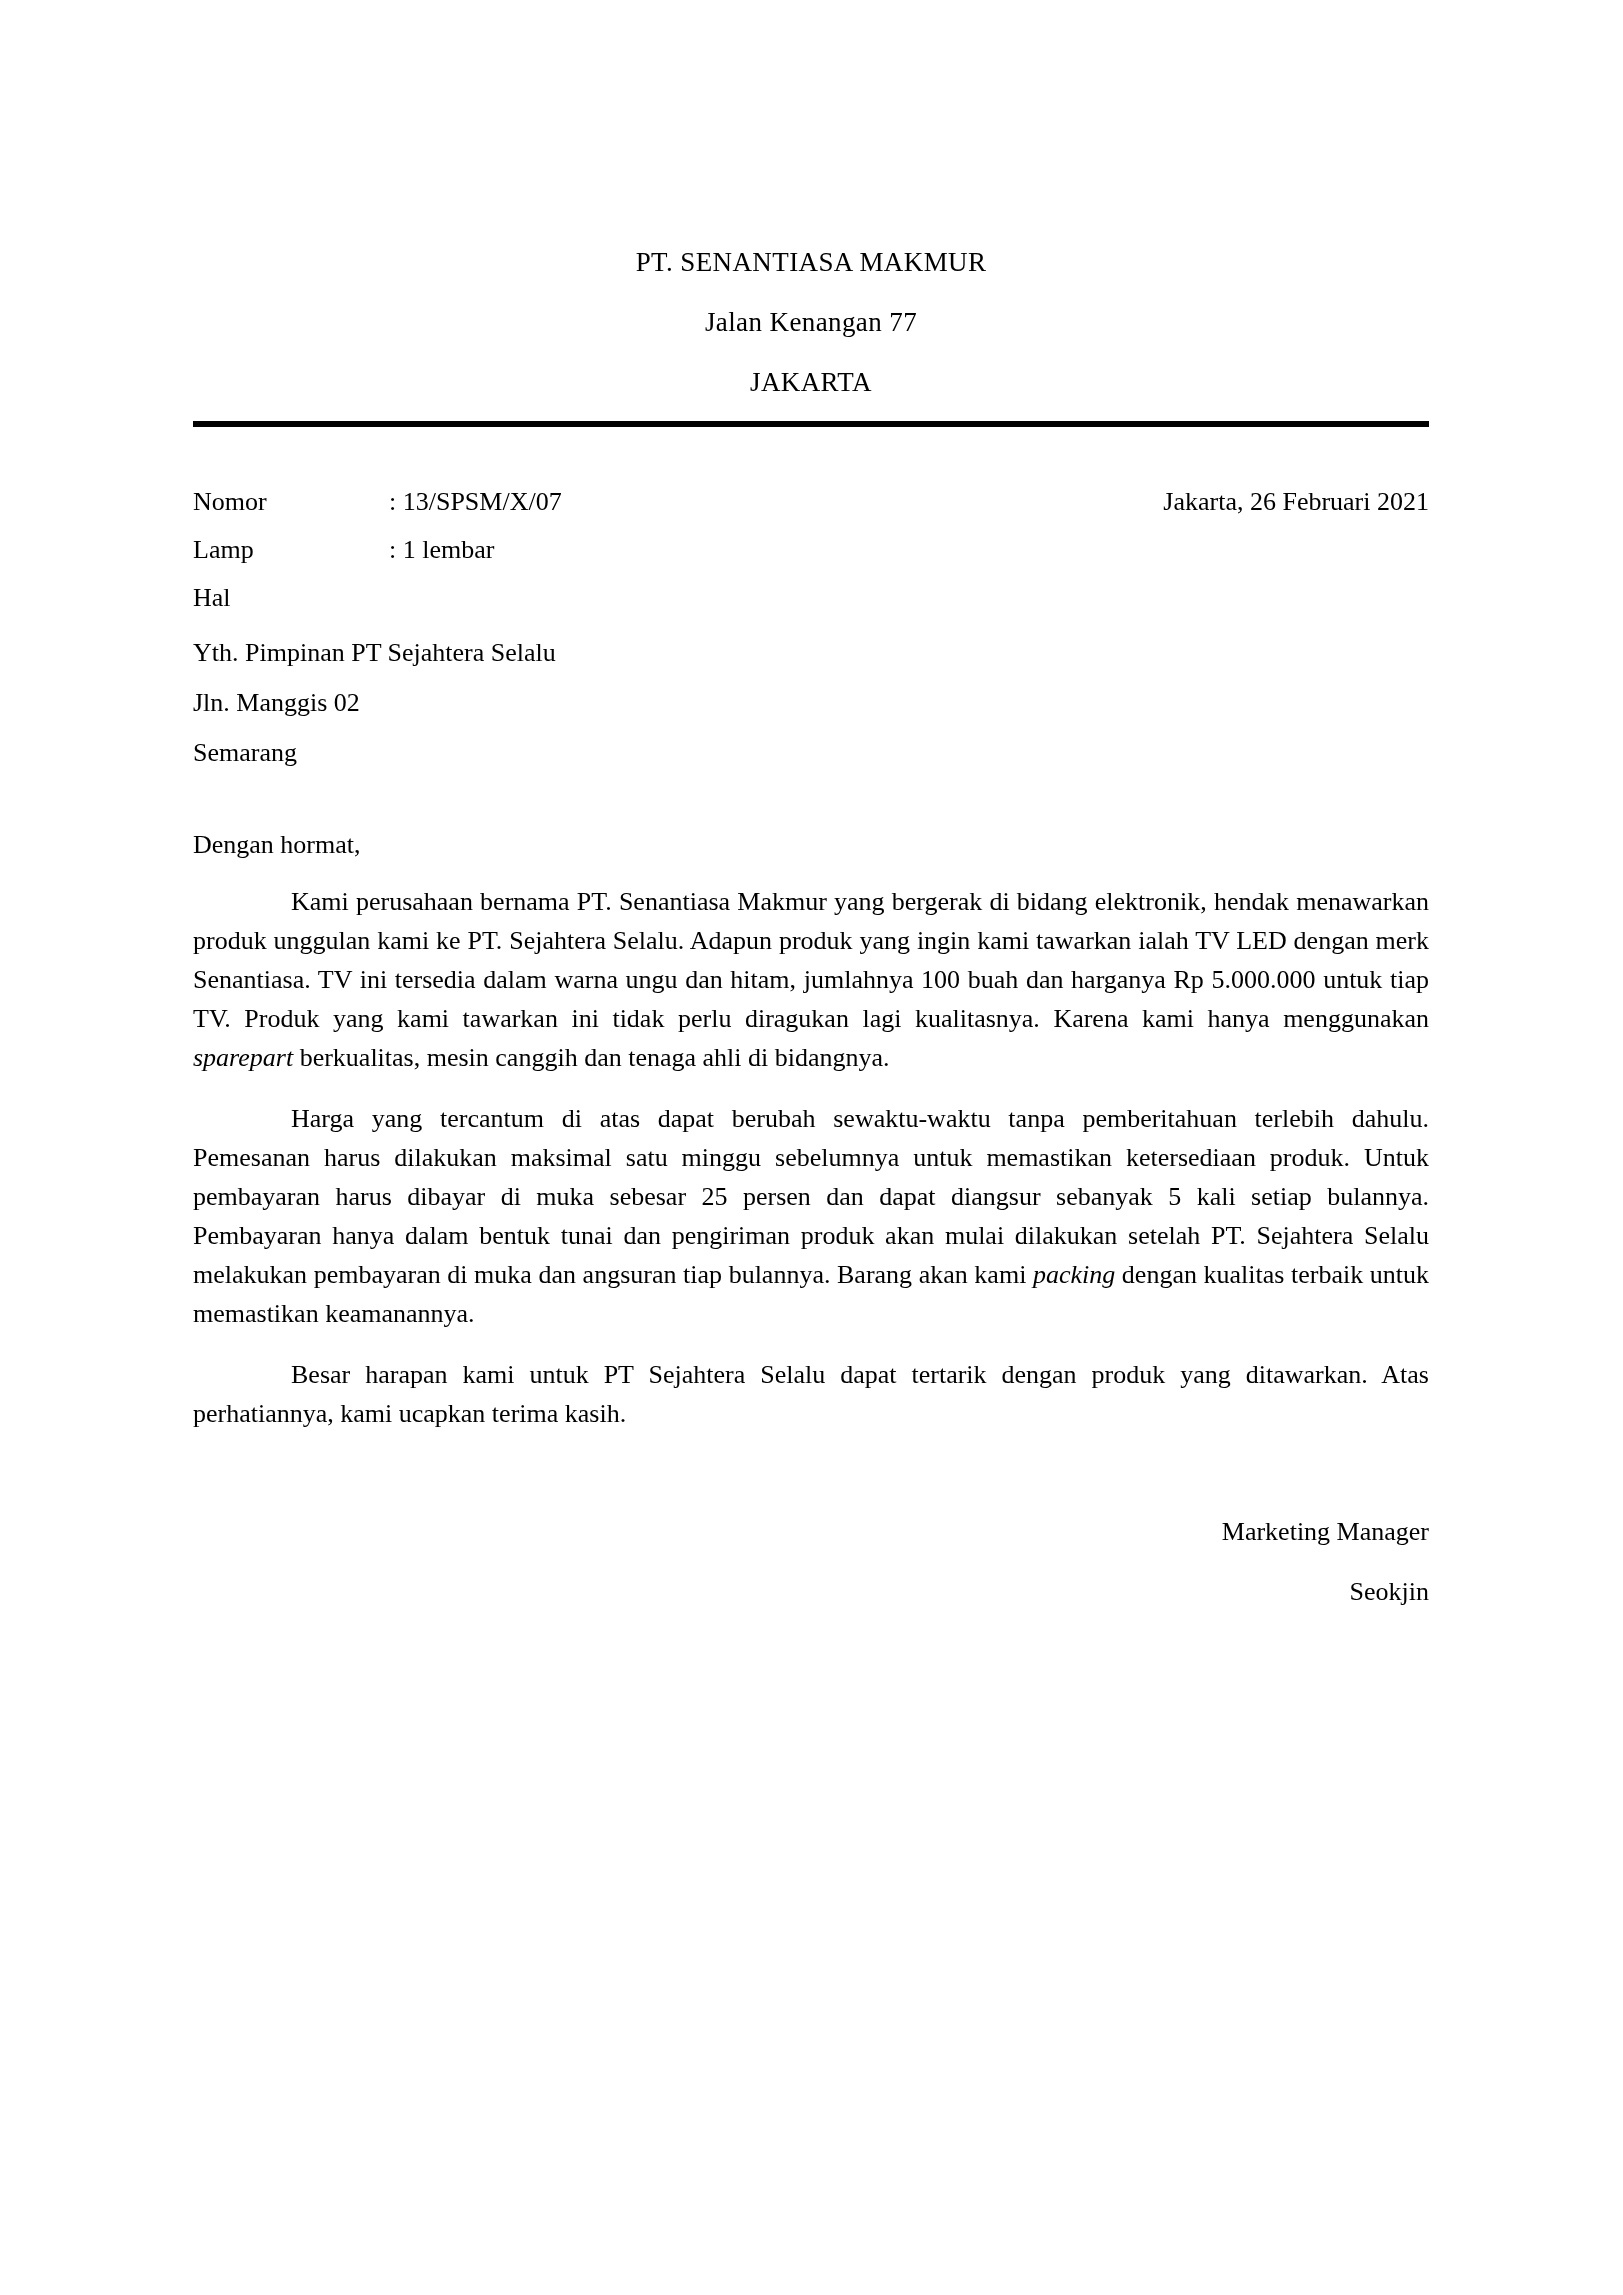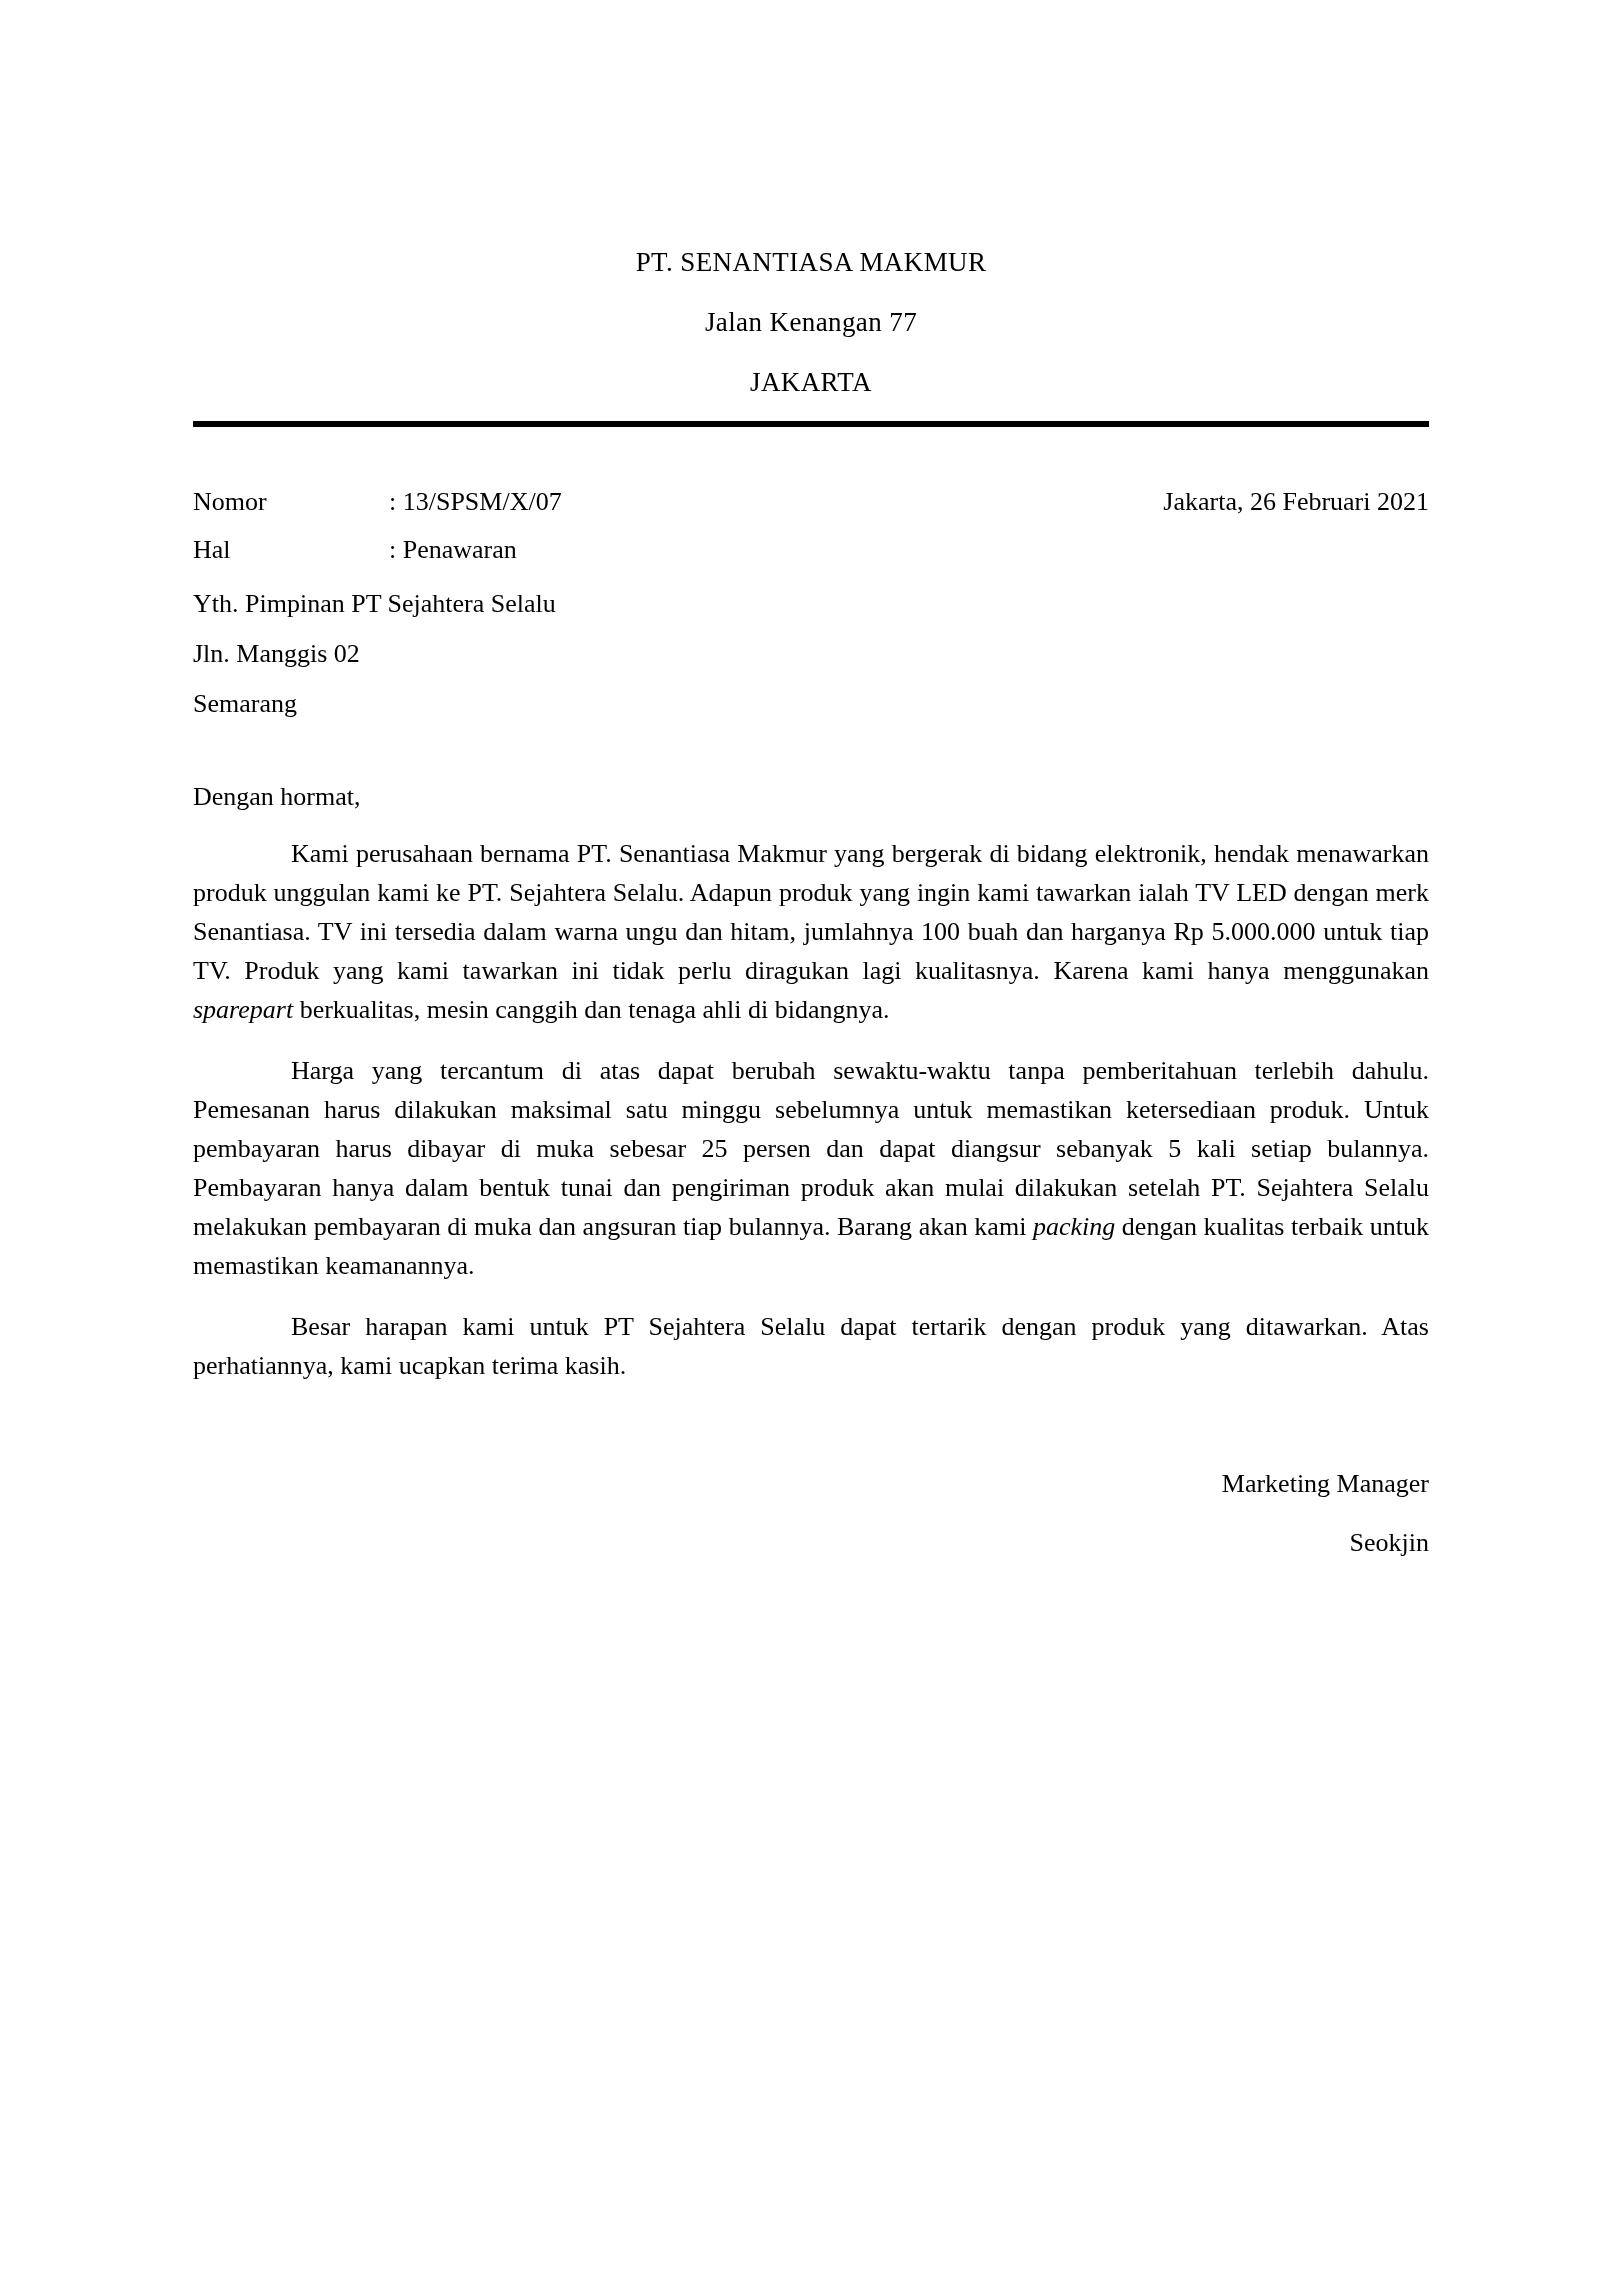--- a/index.html
+++ b/index.html
@@ -108,22 +108,25 @@
       <div class="lh-line third">JAKARTA</div>
       <div class="rule"></div>
     </div>
 
     <div class="meta">
       <div class="meta-row">
         <div class="meta-label">Nomor</div>
         <div class="meta-value">: 13/SPSM/X/07</div>
       </div>
       <div class="meta-row">
+        <div class="meta-label">Lamp</div>
+        <div class="meta-value">: 1 lembar</div>
+      </div>
+      <div class="meta-row">
         <div class="meta-label">Hal</div>
-        <div class="meta-value">: Penawaran</div>
       </div>
       <div class="meta-date">Jakarta, 26 Februari 2021</div>
     </div>
 
     <div class="recipient">
       <div>Yth. Pimpinan PT Sejahtera Selalu</div>
       <div>Jln. Manggis 02</div>
       <div>Semarang</div>
     </div>
 

